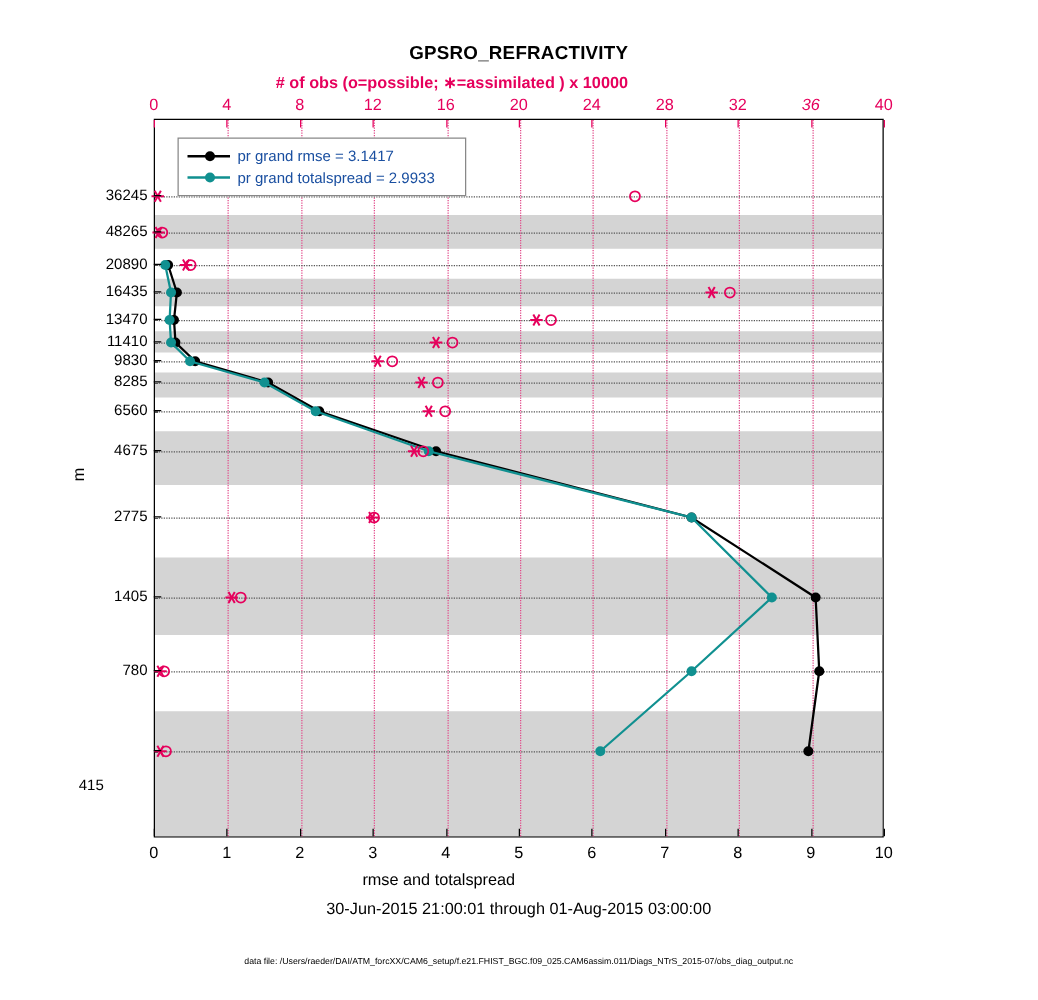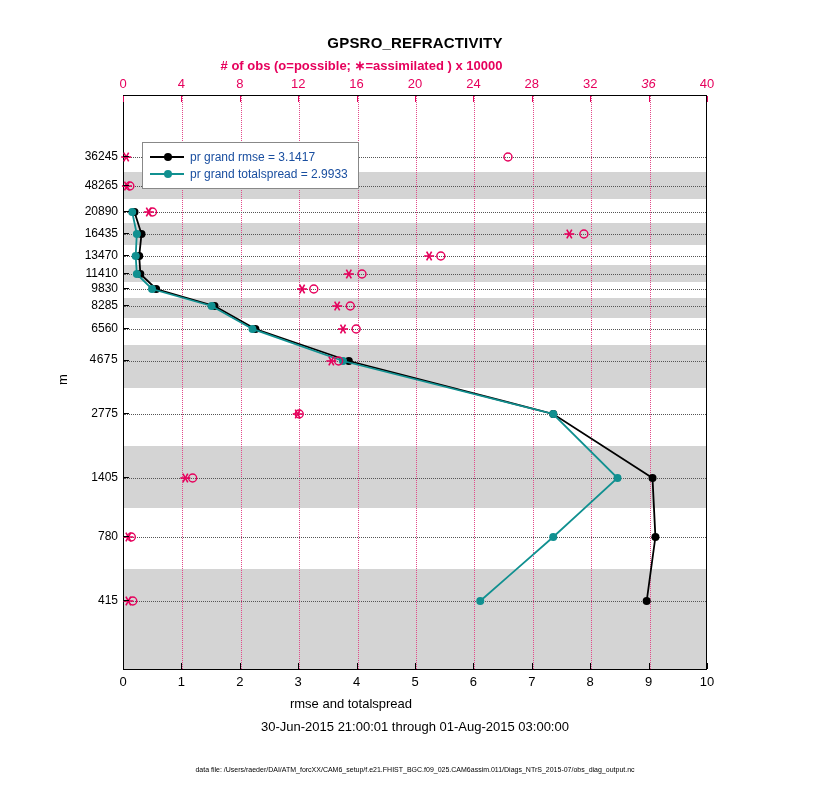--- a/index.html
+++ b/index.html
@@ -63,22 +63,21 @@
   .daterange{
     position:absolute;left:0;top:719px;width:830px;text-align:center;font-size:13px;
   }
   .datafile{
     position:absolute;left:0;top:766px;width:830px;text-align:center;font-size:7px;color:#000;
   }
 
   
   .legend{
     position:absolute;left:18px;top:14px;background:#fff;border:1px solid #888;
-    padding:5px 10px 6px 7px;
-    margin-top:32px;
+    padding:5px 24px 6px 7px;
   }
   .legend-row{display:flex;align-items:center;height:17px;}
   .legend-line{position:relative;width:34px;height:12px;margin-right:6px;}
   .legend-line i{
     position:absolute;left:0;top:5px;width:34px;height:2px;display:block;
   }
   .legend-line b{
     position:absolute;left:14px;top:2px;width:8px;height:8px;border-radius:50%;display:block;
   }
   .legend-text{font-size:12px;color:#1a4fa0;white-space:nowrap;}
@@ -322,23 +321,23 @@
       <div class="ylabel" style="top: 255px;">13470</div>
       <div class="ytickmark" style="top: 273px;"></div>
       <div class="ylabel" style="top: 273px;">11410</div>
       <div class="ytickmark" style="top: 288px;"></div>
       <div class="ylabel" style="top: 288px;">9830</div>
       <div class="ytickmark" style="top: 305px;"></div>
       <div class="ylabel" style="top: 305px;">8285</div>
       <div class="ytickmark" style="top: 328px;"></div>
       <div class="ylabel" style="top: 328px;">6560</div>
       <div class="ytickmark" style="top: 360px;"></div>
-      <div class="ylabel" style="top: 360px; font-family: Liberation Mono, monospace;">4675</div>
+      <div class="ylabel" style="top: 360px;">4675</div>
       <div class="ytickmark" style="top: 413px;"></div>
       <div class="ylabel" style="top: 413px;">2775</div>
       <div class="ytickmark" style="top: 477px;"></div>
       <div class="ylabel" style="top: 477px;">1405</div>
       <div class="ytickmark" style="top: 536px;"></div>
       <div class="ylabel" style="top: 536px; text-align: right;">780</div>
       <div class="ytickmark" style="top: 600px;"></div>
-      <div class="ylabel" style="top: 600px;">415</div>
+      <div class="ylabel" style="top: 628px; text-align: center;">415</div>
     </div>
 </div>
 
 </body></html>

